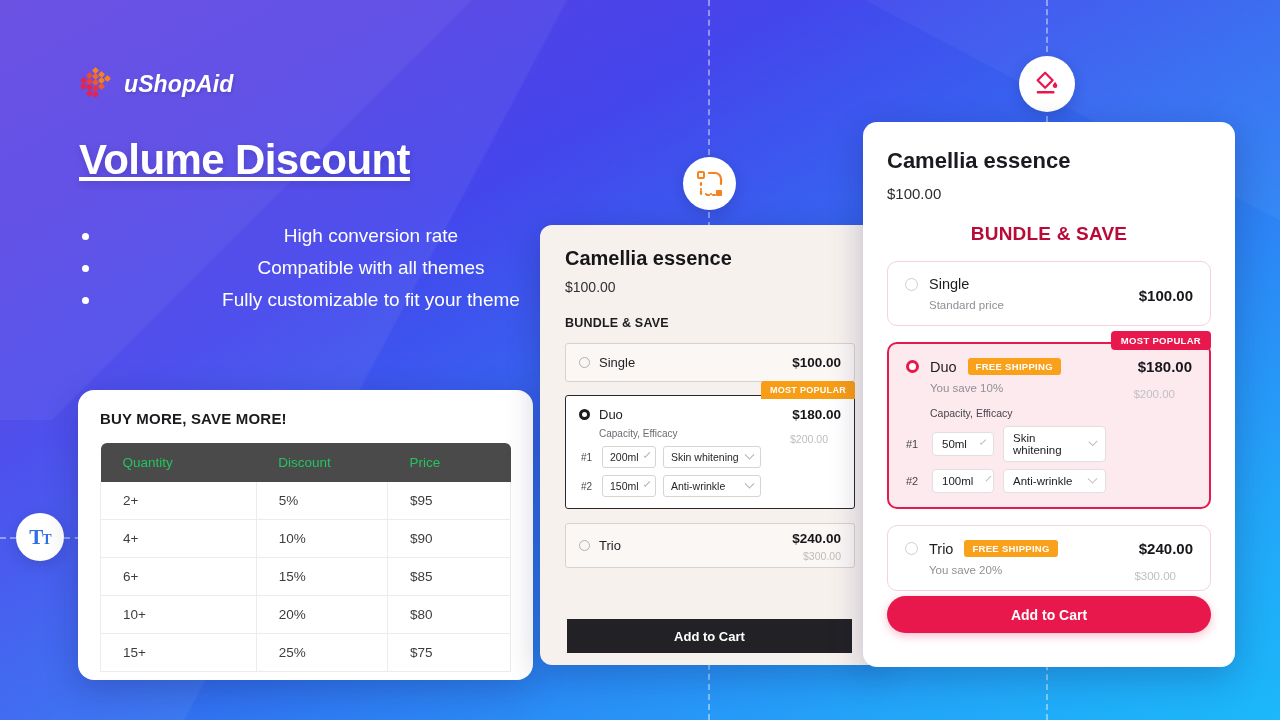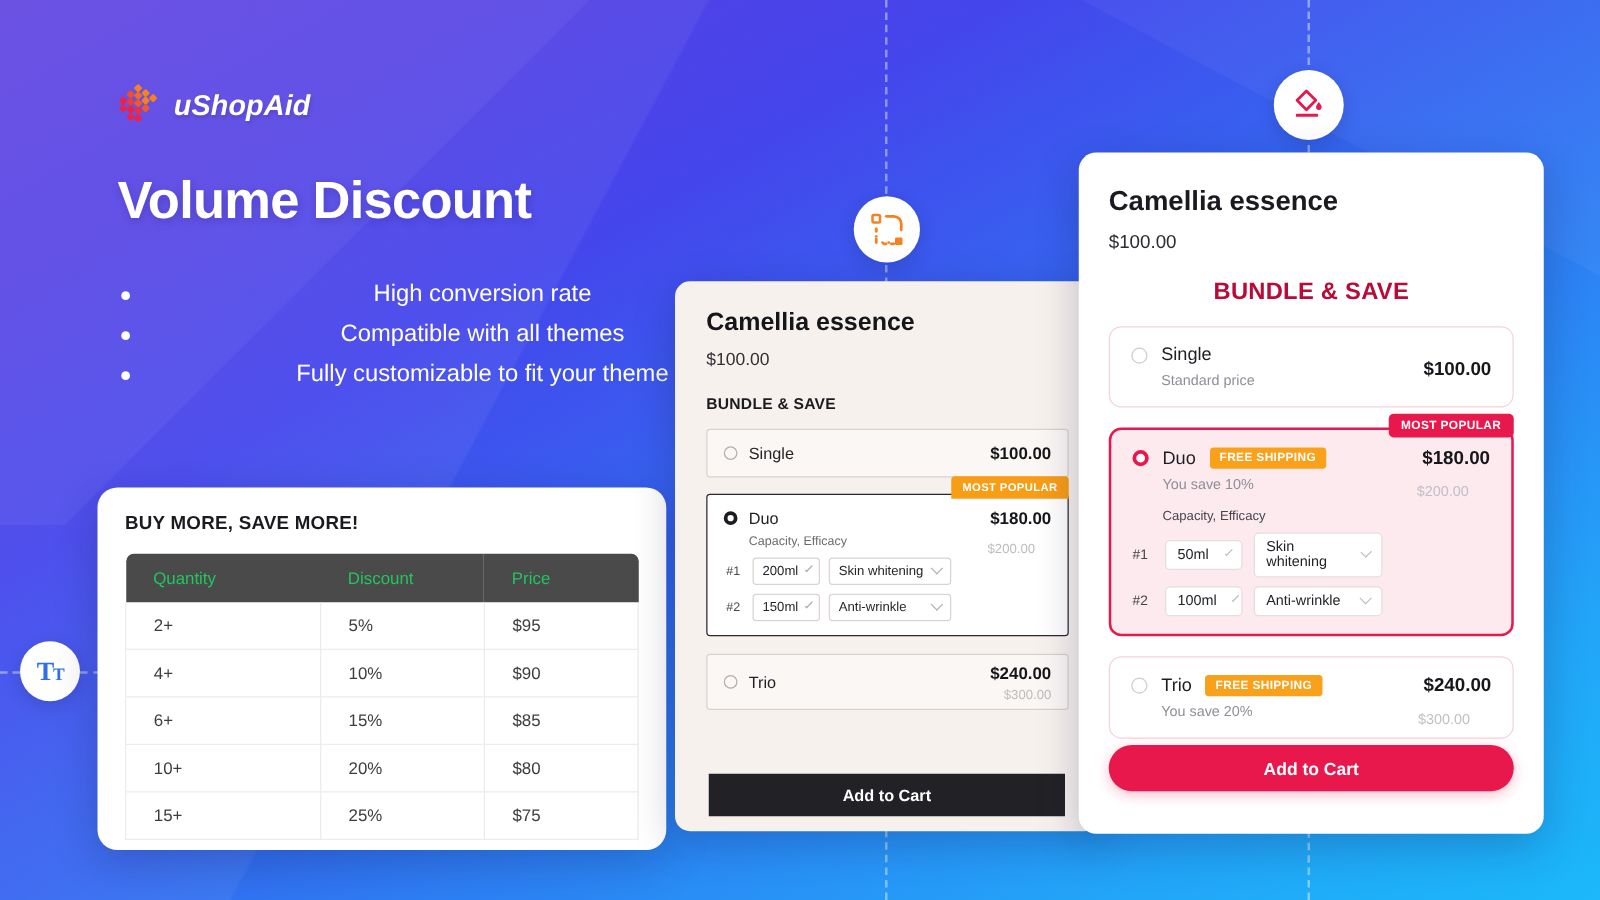--- a/index.html
+++ b/index.html
@@ -57,21 +57,21 @@
     background: #ffffff;
     border-radius: 50%;
     display: flex; align-items: center; justify-content: center;
     box-shadow: 0 4px 14px rgba(20,20,60,0.18);
   }
   #fab-paint { left: 1019px; top: 56px;  width: 56px; height: 56px; }
   #fab-shape { left: 683px;  top: 157px; width: 53px; height: 53px; }
   #fab-type  { left: 16px;   top: 513px; width: 48px; height: 48px; }
 
   
-  #hero { position: absolute; left: 94px; top: 60px; width: 560px; }
+  #hero { position: absolute; left: 79px; top: 60px; width: 560px; }
   #logo-row { display: flex; align-items: center; gap: 11px; height: 48px; }
   #logo-mark { width: 34px; height: 34px; position: relative; }
   #logo-mark i {
     position: absolute; width: 5px; height: 5px; transform: rotate(45deg);
     border-radius: 1px;
   }
   #logo-text {
     color: #ffffff;
     font-size: 23px;
     font-weight: bold;
@@ -79,20 +79,21 @@
     letter-spacing: 0.1px;
     text-shadow: 1px 2px 3px rgba(0,0,0,0.13);
   }
   #hero-title {
     margin-top: 28px;
     color: #ffffff;
     font-size: 42px;
     font-weight: bold;
     letter-spacing: -0.6px;
     text-shadow: 1px 3px 7px rgba(25,20,90,0.22);
+    text-decoration: underline;
   }
   #hero-list { margin-top: 36px; list-style: none; text-align: center; }
   #hero-list li {
     color: #ffffff;
     font-size: 19px;
     line-height: 32px;
     position: relative;
     padding-left: 24px;
   }
   #hero-list li::before {

